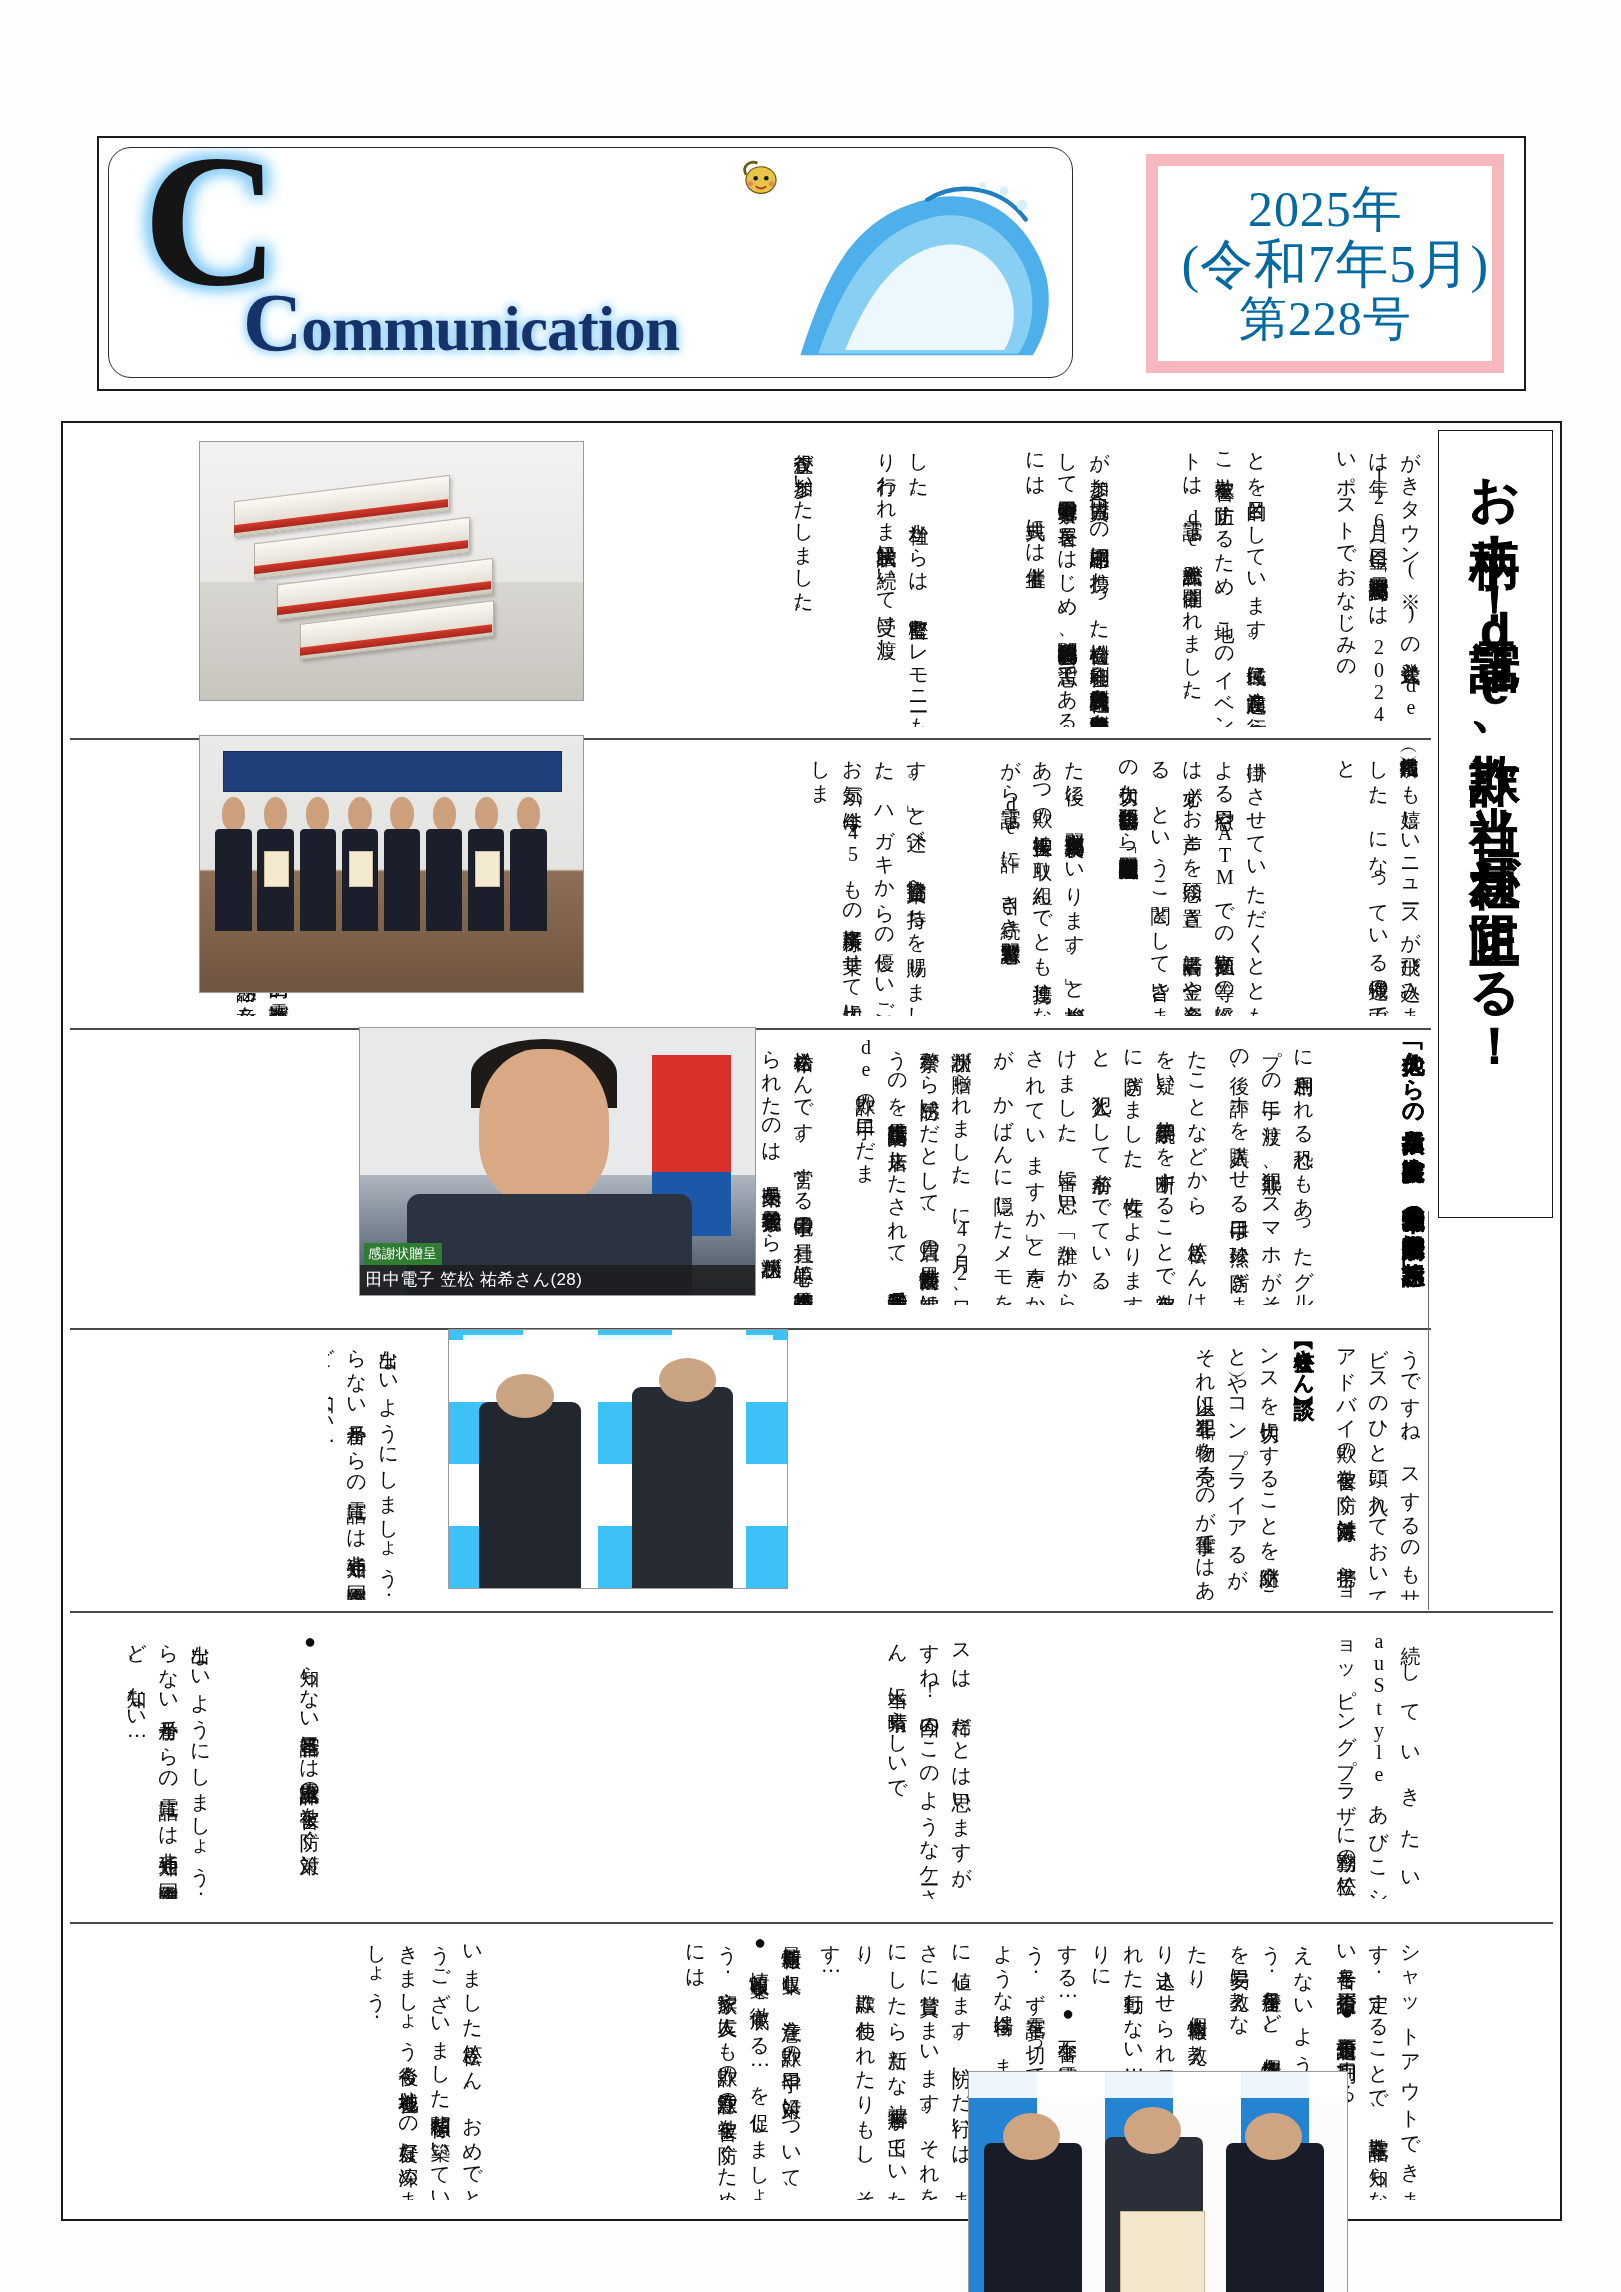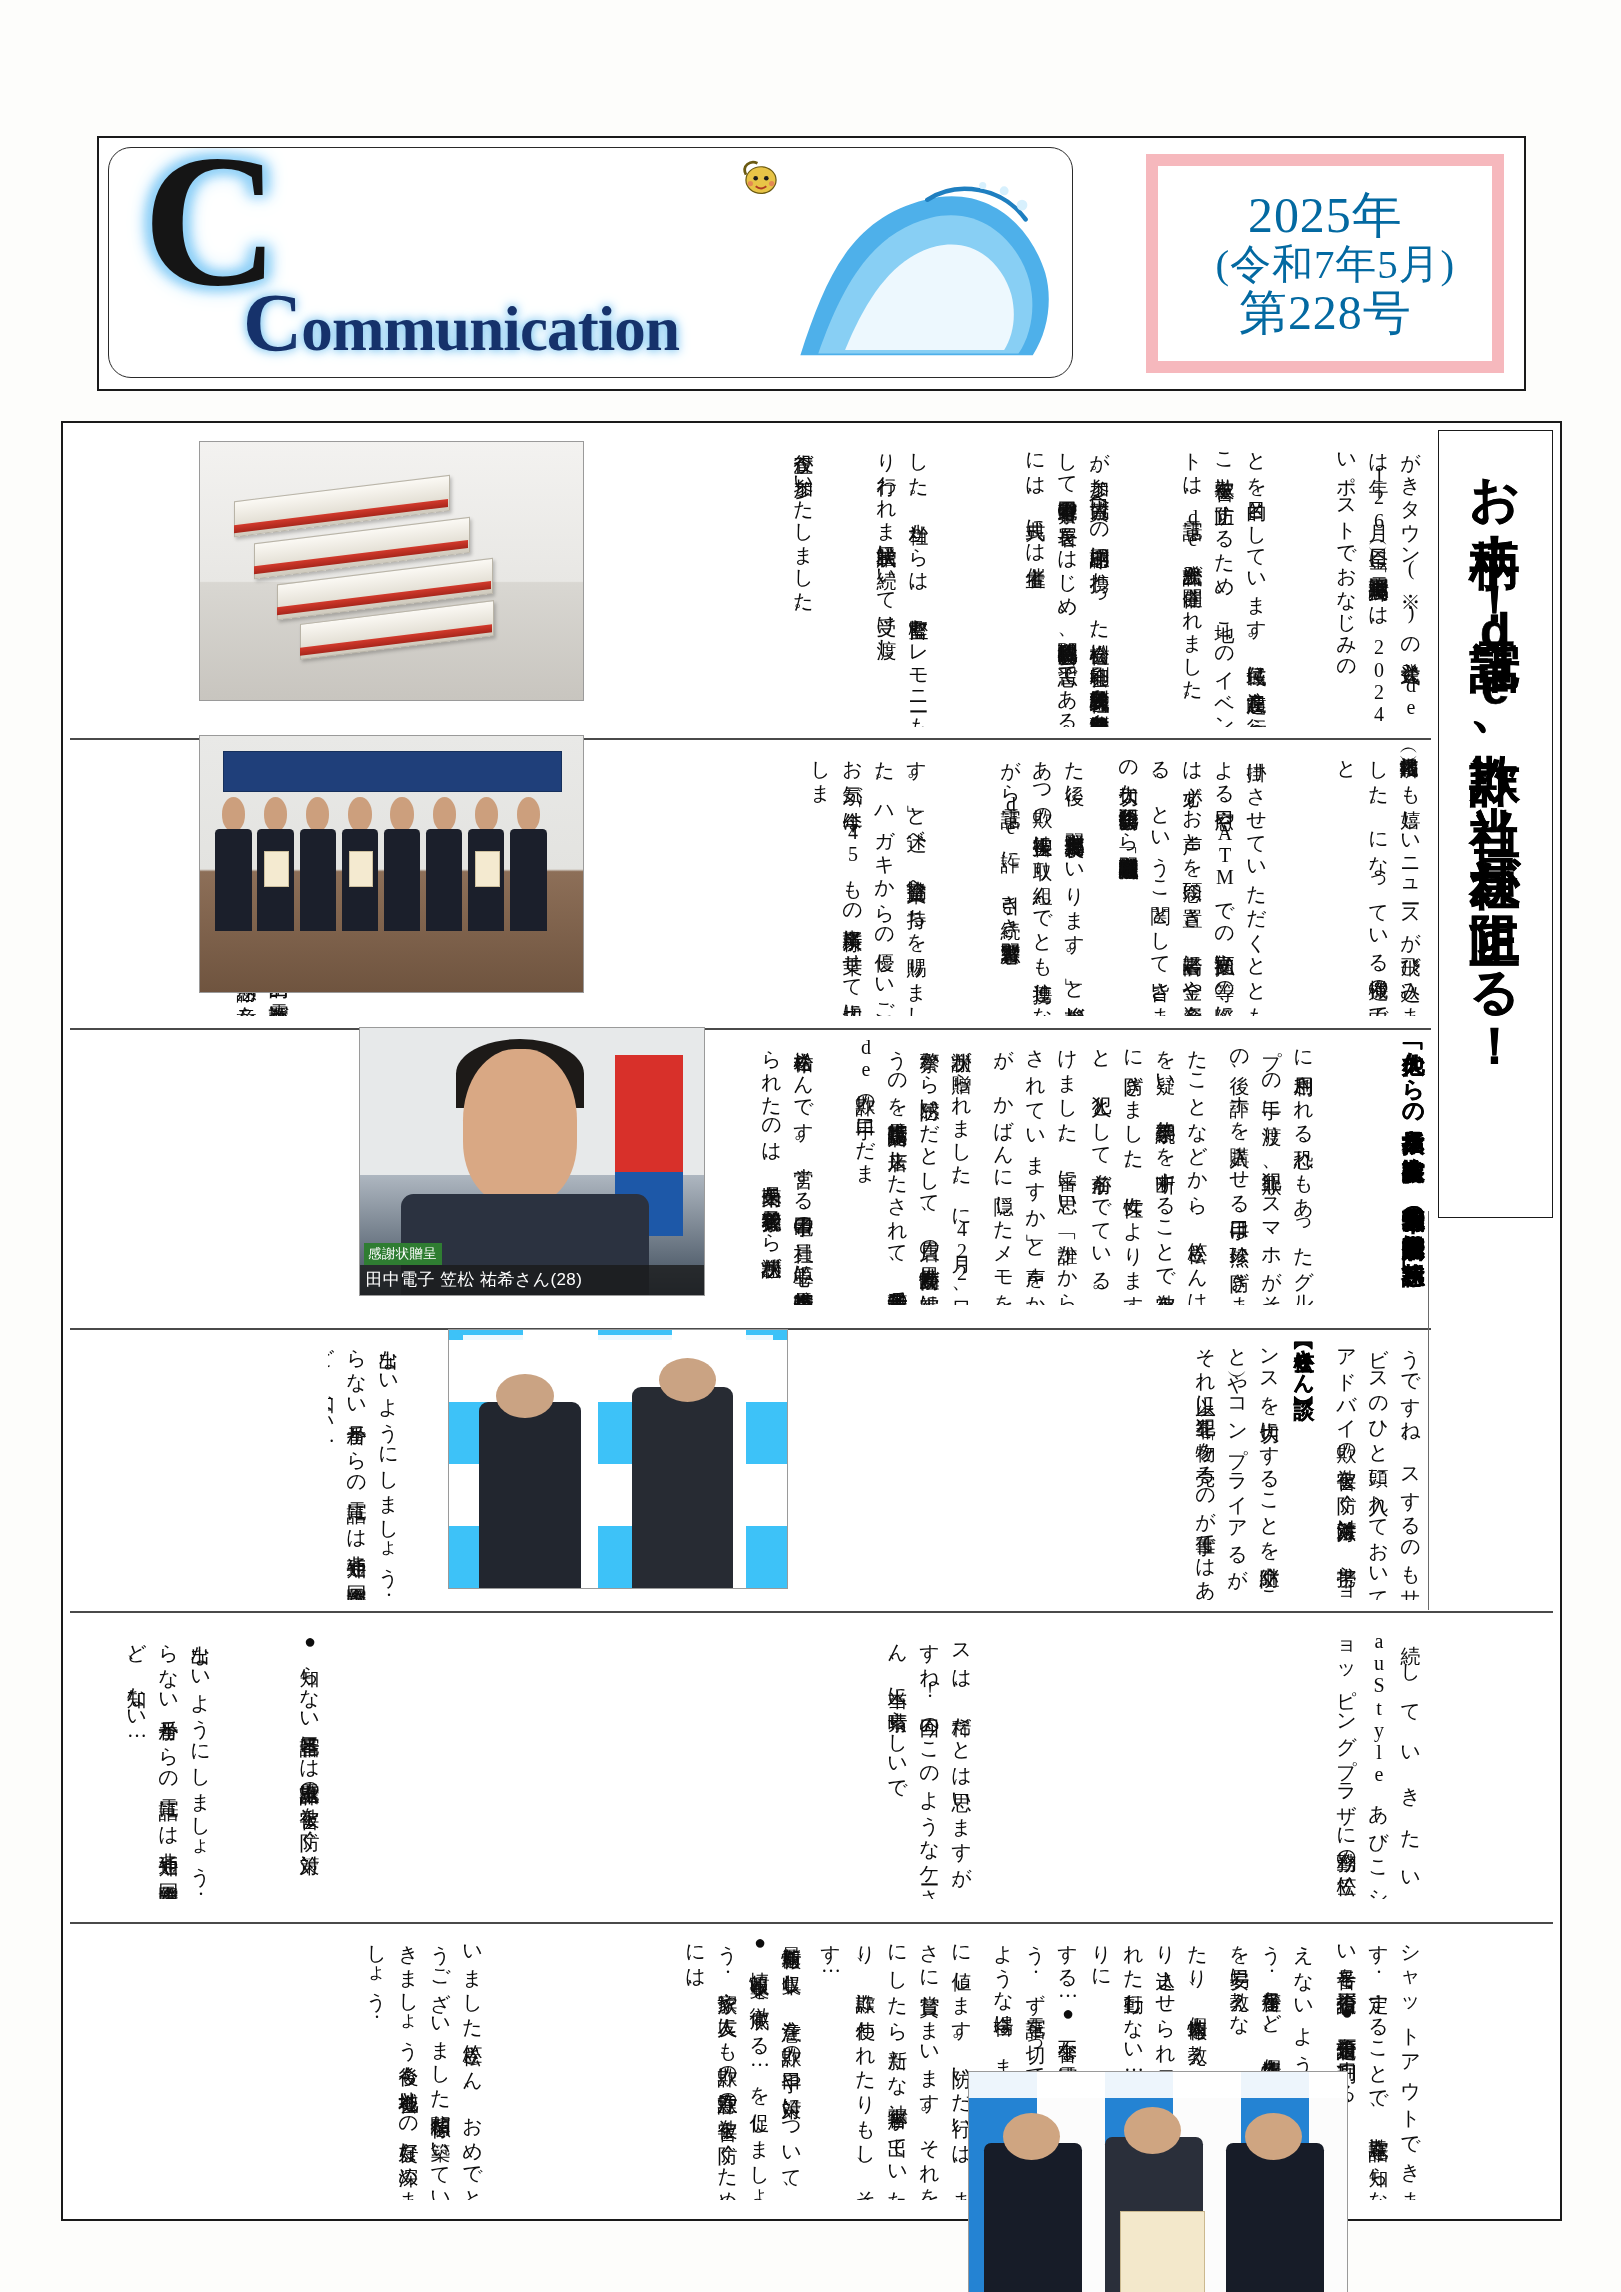--- a/index.html
+++ b/index.html
@@ -117,21 +117,21 @@
     justify-content: center;
   }
   .date-box div {
     font-family: "Liberation Serif", serif;
     color: #0369a1;
     letter-spacing: 0.9px;
     line-height: 1.08;
     white-space: nowrap;
   }
   .date-year { font-size: 50px; }
-  .date-era  { font-size: 41px; margin-left: 20px; }
+  .date-era  { font-size: 53px; margin-left: 20px; }
   .date-no   { font-size: 48px; }
 
   
   .content {
     position: absolute;
     left: 61px;
     top: 421px;
     width: 1501px;
     height: 1800px;
     border: 2.7px solid #1a1a1a;
@@ -247,21 +247,21 @@
   .p2 .banner {
     position:absolute; left:6%; top:6%; width:88%; height:15%;
     background:#1f3f7a; border:0.9px solid #16305c;
   }
   .p2 .person { position:absolute; bottom:24%; width:9.5%; height:52%; }
   .p2 .head { position:absolute; left:18%; top:0; width:64%; height:26%; border-radius:50%; background:#cc9f7d; }
   .p2 .body { position:absolute; left:0; top:24%; width:100%; height:76%; background:#1b1f2b; border-radius:4.5px 4.5px 0 0; }
   .p2 .cert { position:absolute; width:62%; height:26%; left:19%; top:40%; background:#f4ead0; border:0.9px solid #cdbf9d; }
 
   
-  .p3 { left: 296px; top: 604px; width: 346px; height: 269px; }
+  .p3 { left: 296px; top: 604px; width: 397px; height: 269px; }
   .p3-bg { position:absolute; inset:0; background:linear-gradient(180deg,#dfe4ea 0%,#cfd6de 42%,#3c4a59 100%); }
   .p3 .wall { position:absolute; left:0; top:0; width:100%; height:55%; background:#e7e9ea; }
   .p3 .redblock { position:absolute; right:6%; top:10%; width:20%; height:44%; background:#d8302a; }
   .p3 .blueblock { position:absolute; right:6%; top:54%; width:20%; height:24%; background:#1d58a8; }
   .p3 .face { position:absolute; left:30%; top:8%; width:33%; height:58%; background:#d9a884; border-radius:46% 46% 40% 40%; }
   .p3 .hair { position:absolute; left:28%; top:4%; width:37%; height:26%; background:#1d1a18; border-radius:50% 50% 0 0; }
   .p3 .suit { position:absolute; left:12%; top:62%; width:72%; height:38%; background:#2b3240; border-radius:12.5px 12.5px 0 0; }
 
   
   .p4 { left: 385px; top: 906px; width: 340px; height: 260px; }

